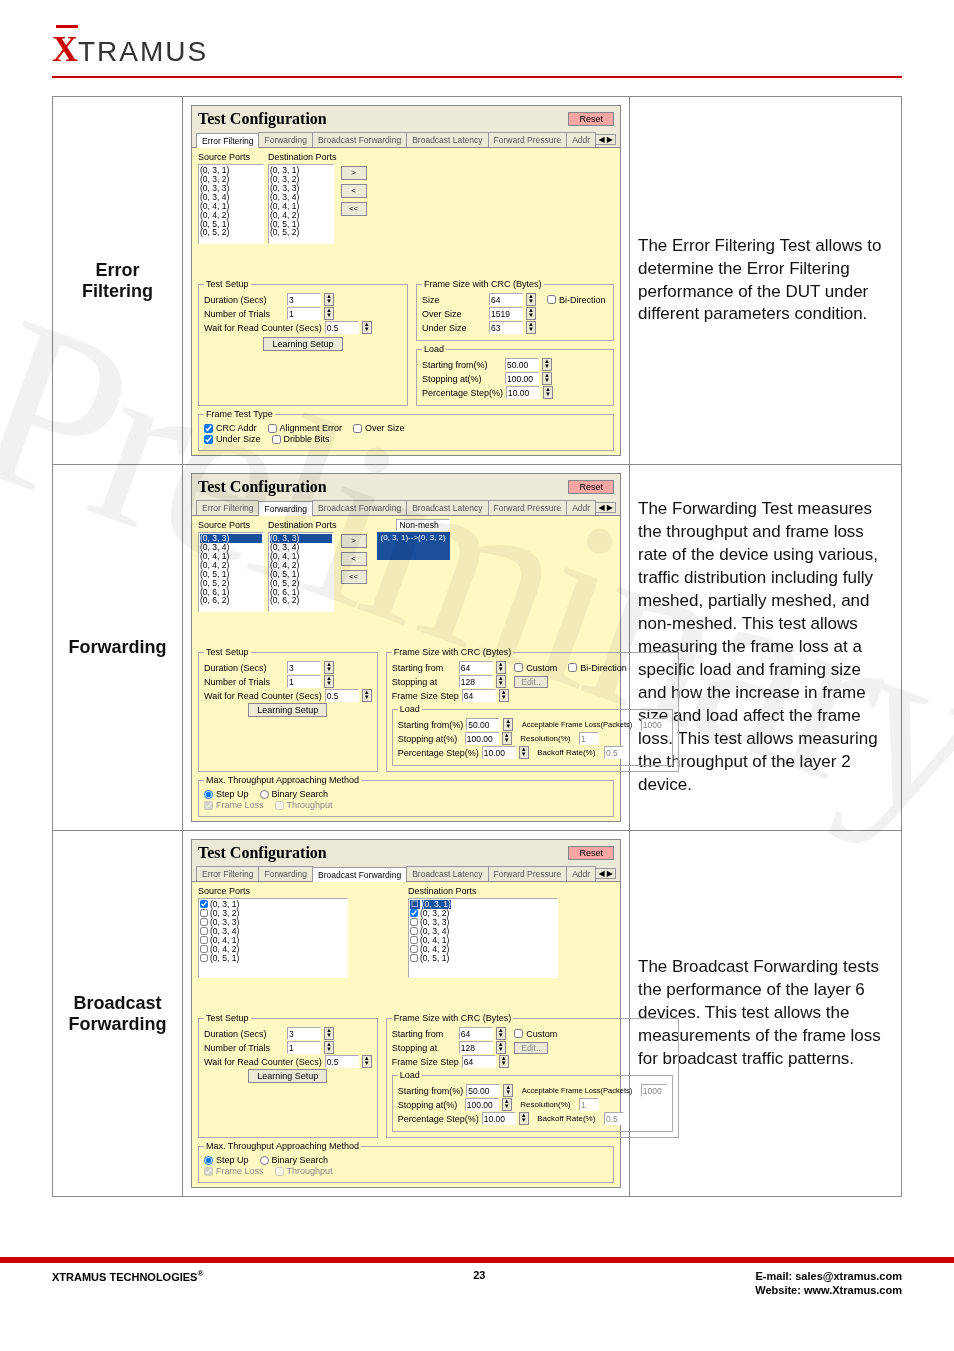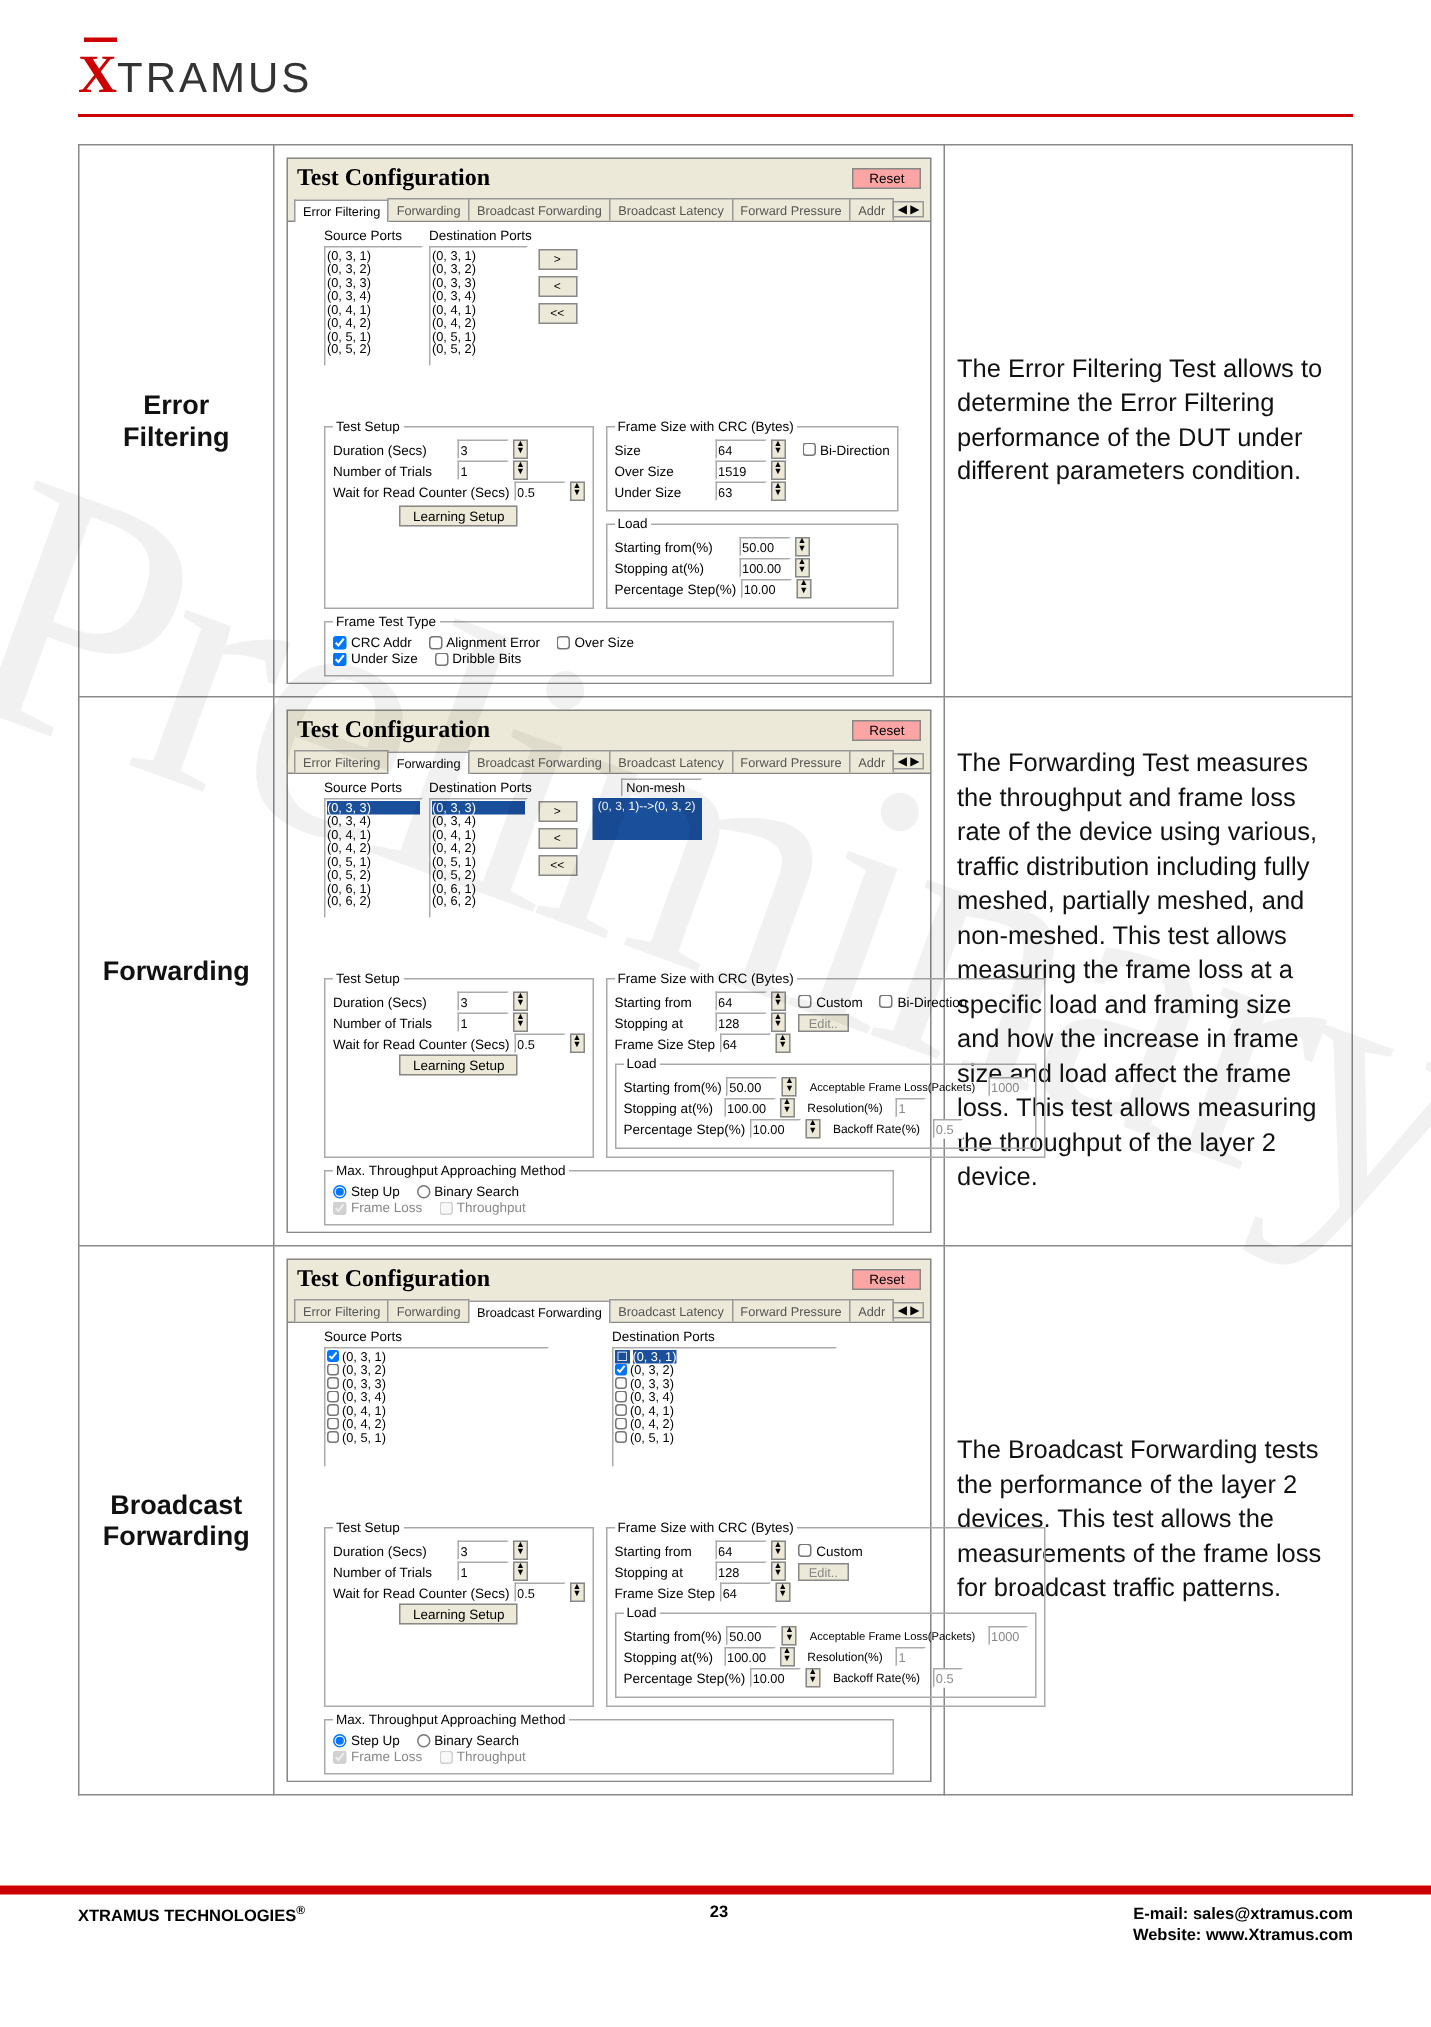--- a/index.html
+++ b/index.html
@@ -24,21 +24,21 @@
   
   .mini-window { border: 1px solid #888; background: #ece9d8; font-size: 9px; color: #000; width: 430px; position: relative; }
   .mini-title { font-family: "Times New Roman", serif; font-size: 16px; font-weight: bold; padding: 4px 6px; display:flex; justify-content:space-between; align-items:center; }
   .mini-reset { font-size: 9px; font-family: Arial; font-weight: normal; border:1px solid #888; background:#fca5a5; padding:1px 10px; }
   
   .mini-tabs { display:flex; border-bottom:1px solid #888; padding:0 4px; font-size:9px; }
   .mini-tab { padding:2px 5px; border:1px solid #999; border-bottom:none; background:#ece9d8; margin-right:-1px; color:#555; white-space:nowrap; font-size:8.5px;}
   .mini-tab.active { background:#fff; position:relative; top:1px; color:#000; }
   .mini-tab-nav { font-size:8px; padding:0 2px; border:1px solid #999; align-self:center; margin-left:auto; }
   
-  .mini-body { padding:4px 24px; background:#ffffff; }
+  .mini-body { padding:4px 6px; background:#fef9c3; }
   .ports-row { display:flex; gap:4px; align-items:flex-start; margin-bottom:4px; }
   .port-col-label { font-size:9px; margin-bottom:2px; }
   .port-list { width:66px; height:80px; border:1px inset #fff; background:#fff; font-size:8.5px; padding:1px; line-height:1.05; overflow:hidden; }
   .port-list.checks .pi { display:flex; align-items:center; gap:2px; }
   .port-list.checks input { width:8px; height:8px; }
   .port-list .hl { background:#1a4f9c; color:#fff; }
   .port-btns { display:flex; flex-direction:column; gap:4px; margin-top:14px; }
   .port-btn { width:26px; height:14px; border:1px solid #888; background:#ece9d8; font-size:8px; text-align:center; line-height:12px; }
   .pair-badge { background:#1a4f9c; color:#fff; font-size:8px; padding:1px 4px; height:28px; }
   .mesh-select { border:1px inset #fff; background:#fff; font-size:8.5px; padding:0 10px 0 2px; height:14px; }
@@ -452,21 +452,21 @@
                 <input type="radio" class="chk" style=""><span>Binary Search</span>
               </div>
               <div class="form-row greyed">
                 <input type="checkbox" class="chk" checked="" disabled="" style=""><span>Frame Loss</span>&nbsp;&nbsp;
                 <input type="checkbox" class="chk" disabled="" style=""><span>Throughput</span>
               </div>
             </fieldset>
           </div>
         </div>
       </td>
-      <td class="desc-cell">The Broadcast Forwarding tests the performance of the layer 2 devices. This test allows the measurements of the frame loss for broadcast traffic patterns.</td>
+      <td class="desc-cell">The Broadcast Forwarding tests the performance of the layer 6 devices. This test allows the measurements of the frame loss for broadcast traffic patterns.</td>
     </tr>
   </tbody>
     </table>
 
 </div>
 
 <div class="footer-bar"></div>
 <div class="footer-row">
   <div class="footer-left">
     <span>XTRAMUS TECHNOLOGIES</span><sup>®</sup>

